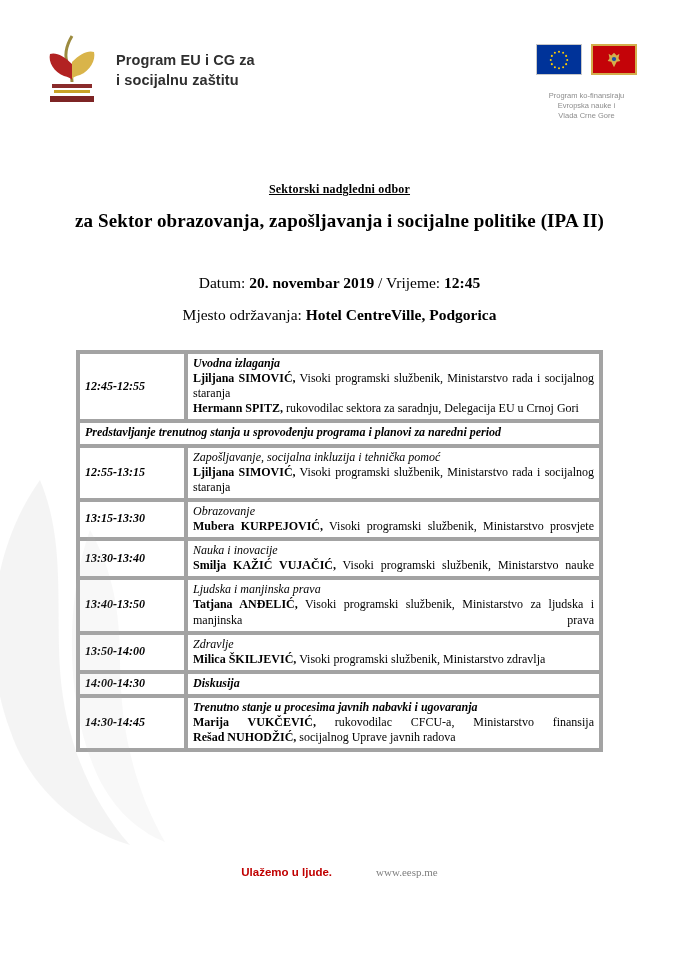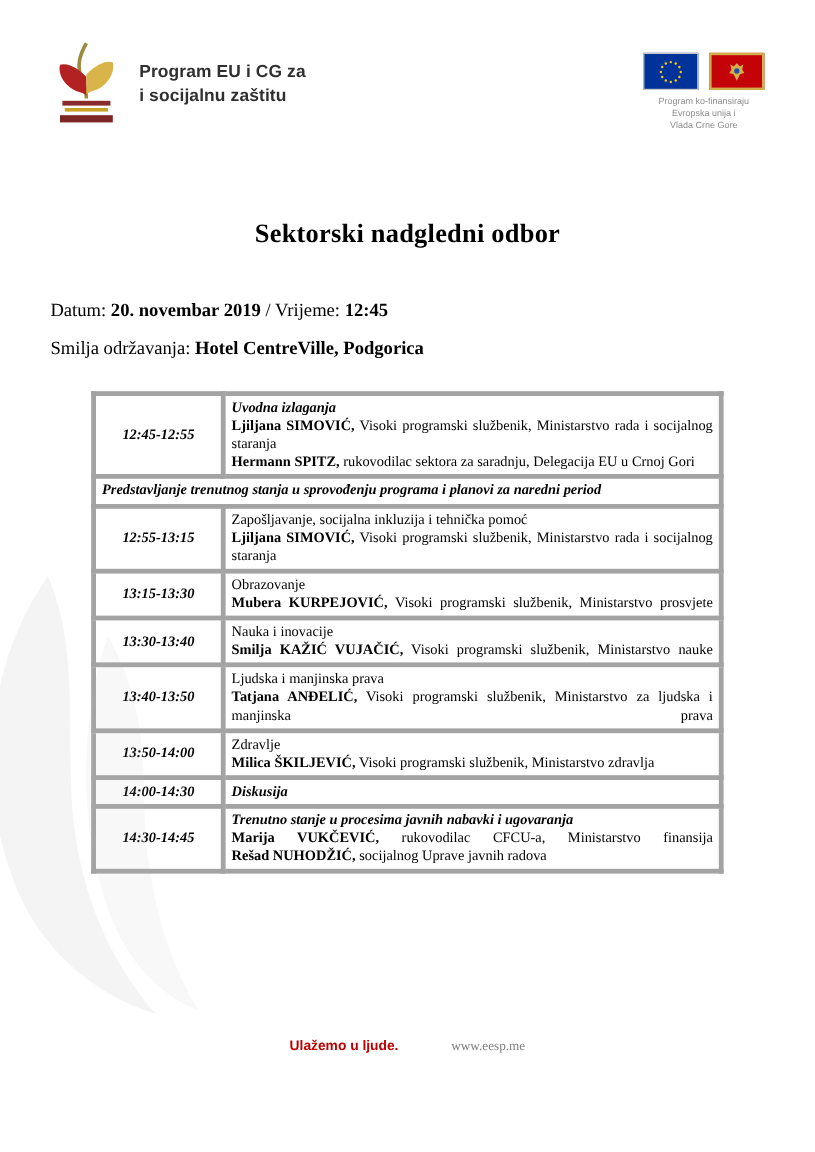--- a/index.html
+++ b/index.html
@@ -92,45 +92,46 @@
   }
   .flag-me .crest {
     position: absolute;
     left: 50%;
     top: 50%;
     transform: translate(-50%,-50%);
     width: 18px;
     height: 18px;
   }
   .flag-caption {
-    margin-top: 5px;
+    margin-top: 16px;
     font-family: "Liberation Sans", sans-serif;
     font-size: 7.5px;
     line-height: 1.35;
     color: #8d8d8d;
   }
   
   .title-block {
     margin-top: 52px;
     text-align: center;
   }
   .doc-title-line1 {
-    font-size: 22px;
+    font-size: 12px;
     font-weight: 700;
     letter-spacing: 0.2px;
+    text-decoration: underline;
   }
   .doc-title-line2 {
     font-size: 19px;
     font-weight: 700;
     margin-top: 13px;
     letter-spacing: 0.1px;
   }
   .meta-block {
     margin-top: 42px;
-    text-align: left;
+    text-align: center;
     font-size: 15.5px;
   }
   .meta-line {
     margin-bottom: 14px;
   }
   .meta-line b { font-weight: 700; }
   
   table.agenda {
     margin: 26px auto 0 auto;
     width: 527px;
@@ -141,32 +142,32 @@
     border: 4px solid #a3a3a3;
     padding: 2px 5px 3px 5px;
     vertical-align: middle;
     font-size: 12px;
     line-height: 1.26;
   }
   td.time {
     width: 94px;
     font-style: italic;
     font-weight: 700;
-    text-align: center;
     white-space: nowrap;
     font-size: 13.6px;
   }
   td.desc {
     text-align: justify;
   }
   .topic {
     font-style: italic;
     font-weight: 700;
   }
   .topic-plain {
+    font-style: italic;
   }
   .person {
     font-weight: 700;
   }
   .row-banner td {
     font-style: italic;
     font-weight: 700;
     font-size: 13.6px;
     padding: 2px 6px 3px 6px;
   }
@@ -247,40 +248,41 @@
         </div>
         <div class="flag flag-me">
           <svg class="crest" viewBox="0 0 20 20" aria-hidden="true">
             <path d="M10 2 L13 5 L16 3 L15 8 L17 11 L13 12 L10 18 L7 12 L3 11 L5 8 L4 3 L7 5 Z" fill="#d3af4c"></path>
             <circle cx="10" cy="9" r="2.4" fill="#1f4fa8"></circle>
           </svg>
         </div>
       </div>
       <div class="flag-caption">
         <div>Program ko-finansiraju</div>
-        <div>Evropska unija i</div>
+        <div>Evropska nauke i</div>
         <div>Vlada Crne Gore</div>
       </div>
     </div>
   </div>
 
   <div class="title-block">
     <div class="doc-title-line1">Sektorski nadgledni odbor</div>
+    <div class="doc-title-line2">za Sektor obrazovanja, zapošljavanja i socijalne politike (IPA II)</div>
   </div>
 
   <div class="meta-block">
     <div class="meta-line">
       <span>Datum:</span>
       <b>20. novembar 2019</b>
       <span>/</span>
       <span>Vrijeme:</span>
       <b>12:45</b>
     </div>
     <div class="meta-line">
-      <span>Smilja održavanja:</span>
+      <span>Mjesto održavanja:</span>
       <b>Hotel CentreVille, Podgorica</b>
     </div>
   </div>
 
   <table class="agenda">
     <tbody id="agenda-body">
         <tr>
           <td class="time">12:45-12:55</td>
           <td class="desc">
             <div class="topic">Uvodna izlaganja</div>

